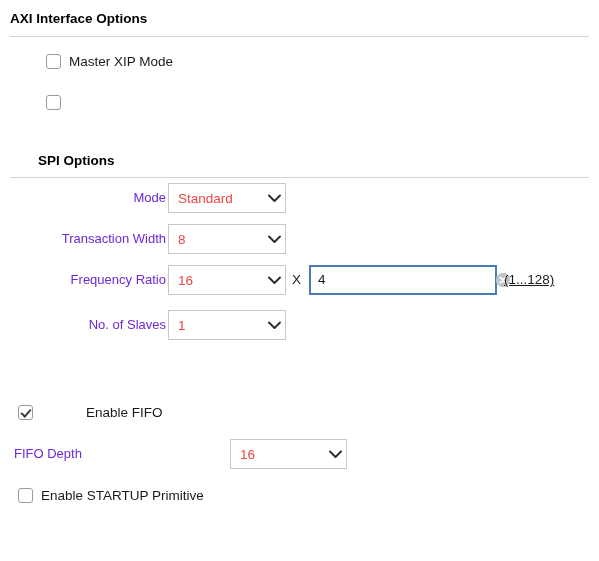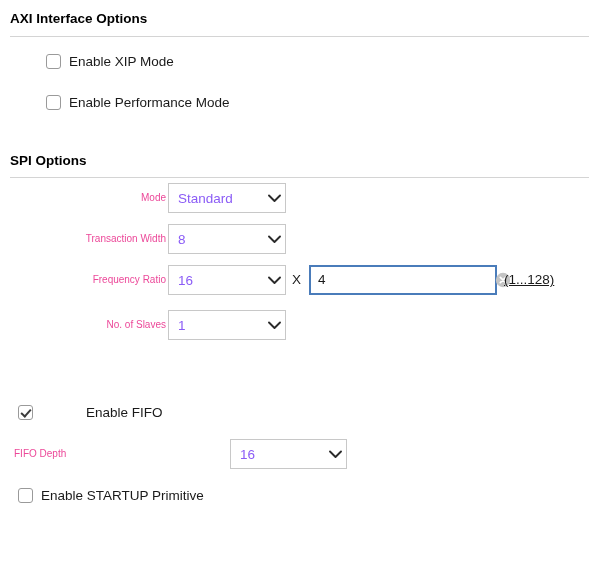--- a/index.html
+++ b/index.html
@@ -37,22 +37,22 @@
     position: absolute;
     left: 10px;
     height: 1px;
     background: #d4d4d4;
   }
 
   .field-label {
     position: absolute;
     text-align: right;
     white-space: nowrap;
-    font-size: 10px;
-    color: #ec4899;
+    font-size: 13px;
+    color: #6d28d9;
     line-height: 30px;
   }
   .field-label.left {
     text-align: left;
   }
 
   
   .cbrow {
     position: absolute;
     display: flex;
@@ -101,21 +101,21 @@
     border: 1px solid #c8c8c8;
     background: #ffffff;
     height: 30px;
     display: flex;
     align-items: center;
     cursor: default;
   }
   .combo-value {
     margin-left: 9px;
     font-size: 13.5px;
-    color: #8b5cf6;
+    color: #ef4444;
     white-space: nowrap;
     flex: 1 1 auto;
     overflow: hidden;
   }
   .chev {
     width: 22px;
     height: 30px;
     flex: 0 0 auto;
     display: flex;
     align-items: center;
@@ -173,29 +173,28 @@
 </head>
 <body>
 
 <div class="panel">
 
   <div class="section-header" style="top:11px;">AXI Interface Options</div>
   <div class="section-rule" style="top:36px; width:579px;"></div>
 
   <div class="cbrow" style="left:46px; top:54px;">
     <span class="cbox"></span>
-    <span class="cb-label">Enable XIP Mode</span>
+    <span class="cb-label">Master XIP Mode</span>
   </div>
 
   <div class="cbrow" style="left:46px; top:95px;">
     <span class="cbox"></span>
-    <span class="cb-label">Enable Performance Mode</span>
-  </div>
-
-  <div class="section-header" style="top:153px;">SPI Options</div>
+  </div>
+
+  <div class="section-header" style="top:153px;margin-left:28px;">SPI Options</div>
   <div class="section-rule" style="top:177px; width:579px;"></div>
 
   <div class="field-label" style="left:40px; top:183px; width:126px;">Mode</div>
   <div class="combo" style="left:168px; top:183px; width:118px;">
     <span class="combo-value">Standard</span>
     <span class="chev">
       <svg width="13" height="9" viewBox="0 0 13 9">
           <path d="M1 1.5 L6.5 7 L12 1.5" fill="none" stroke="#2b2b2b" stroke-width="1.9" stroke-linecap="round" stroke-linejoin="round"></path>
         </svg>
     </span>

